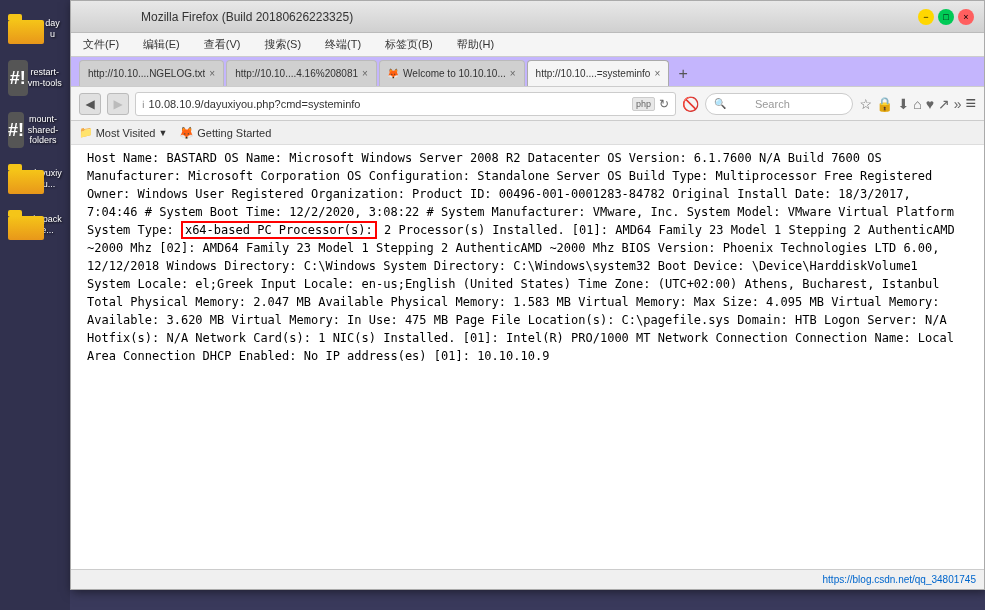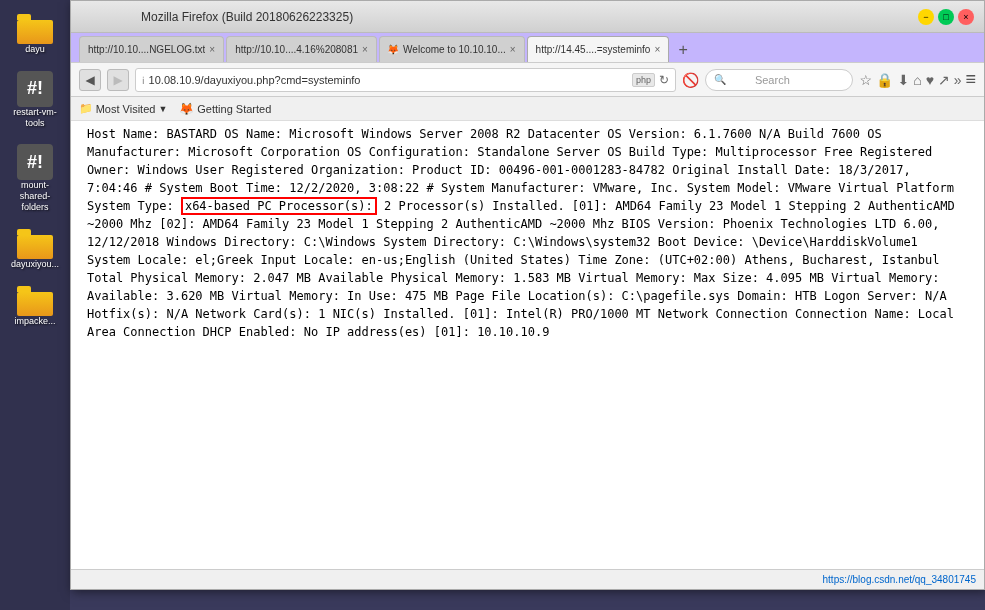--- a/index.html
+++ b/index.html
@@ -24,21 +24,21 @@
       display: flex;
       flex-direction: column;
       align-items: center;
       padding-top: 10px;
       gap: 8px;
       background: rgba(0,0,0,0.15);
     }
 
     .desktop-icon {
       display: flex;
-      flex-direction: column;
+      flex-direction: row;
       align-items: center;
       cursor: pointer;
       padding: 4px;
       border-radius: 4px;
       width: 62px;
     }
 
     .icon-label {
       color: white;
       font-size: 9px;
@@ -407,39 +407,48 @@
     <div class="title-bar">
       <div style="width:60px;"></div>
       <span class="title-bar-text">Mozilla Firefox (Build 20180626223325)</span>
       <div class="window-controls">
         <button class="win-btn win-minimize">−</button>
         <button class="win-btn win-maximize">□</button>
         <button class="win-btn win-close">×</button>
       </div>
     </div>
 
+    <div class="menu-bar">
+      <span class="menu-item">文件(F)</span>
+      <span class="menu-item">编辑(E)</span>
+      <span class="menu-item">查看(V)</span>
+      <span class="menu-item">搜索(S)</span>
+      <span class="menu-item">终端(T)</span>
+      <span class="menu-item">标签页(B)</span>
+      <span class="menu-item">帮助(H)</span>
+    </div>
 
     <div class="tab-bar">
       <div class="tab">
         <span class="tab-text">http://10.10....NGELOG.txt</span>
         <span class="tab-close">×</span>
       </div>
       <div class="tab">
         <span class="tab-text">http://10.10....4.16%208081</span>
         <span class="tab-close">×</span>
       </div>
       <div class="tab">
         <span class="tab-text">
           <span style="font-size:10px;">🦊</span>
           <span>Welcome to 10.10.10...</span>
         </span>
         <span class="tab-close">×</span>
       </div>
       <div class="tab active">
-        <span class="tab-text">http://14.45....=systeminfo</span>
+        <span class="tab-text">http://10.10....=systeminfo</span>
         <span class="tab-close">×</span>
       </div>
       <button class="tab-new">+</button>
     </div>
 
     <div class="address-bar">
       <button class="nav-btn">◀</button>
       <button class="nav-btn" style="color:#bbb;">▶</button>
 
       <div class="url-bar-container">

